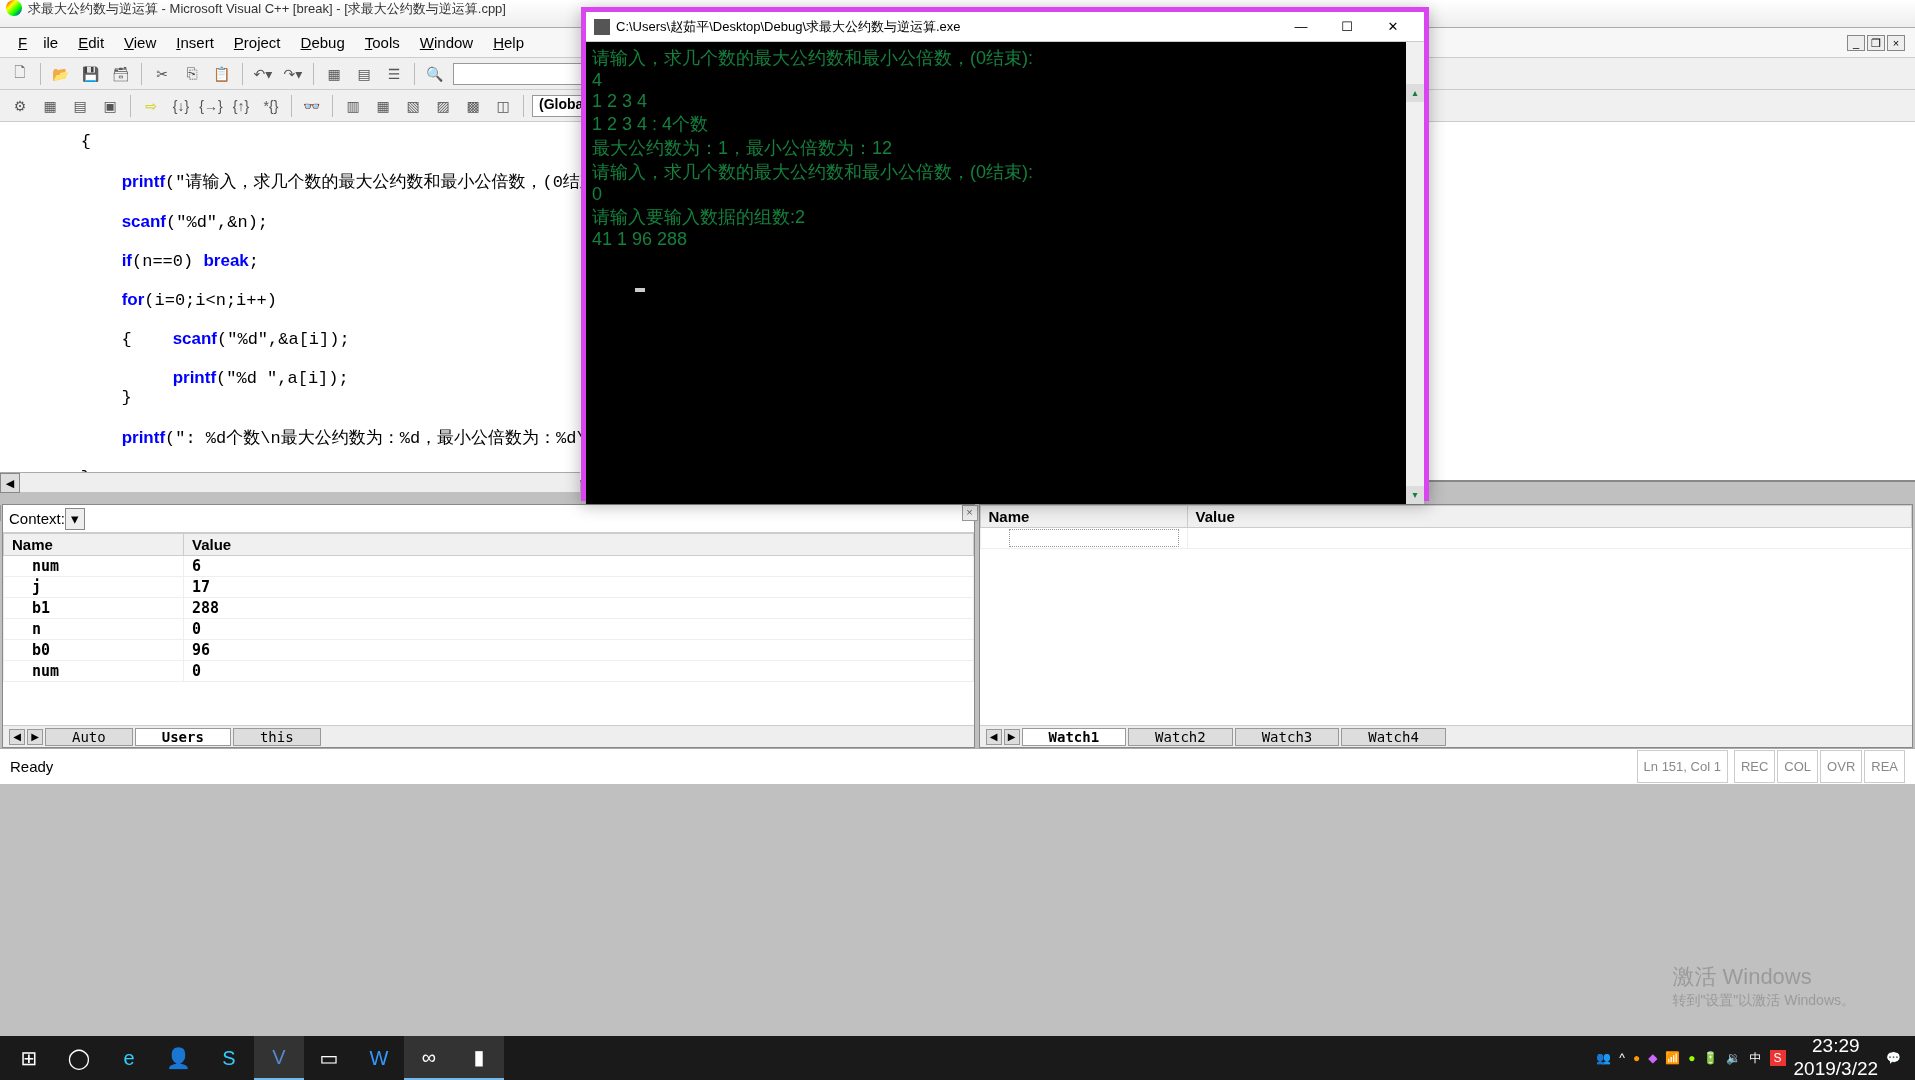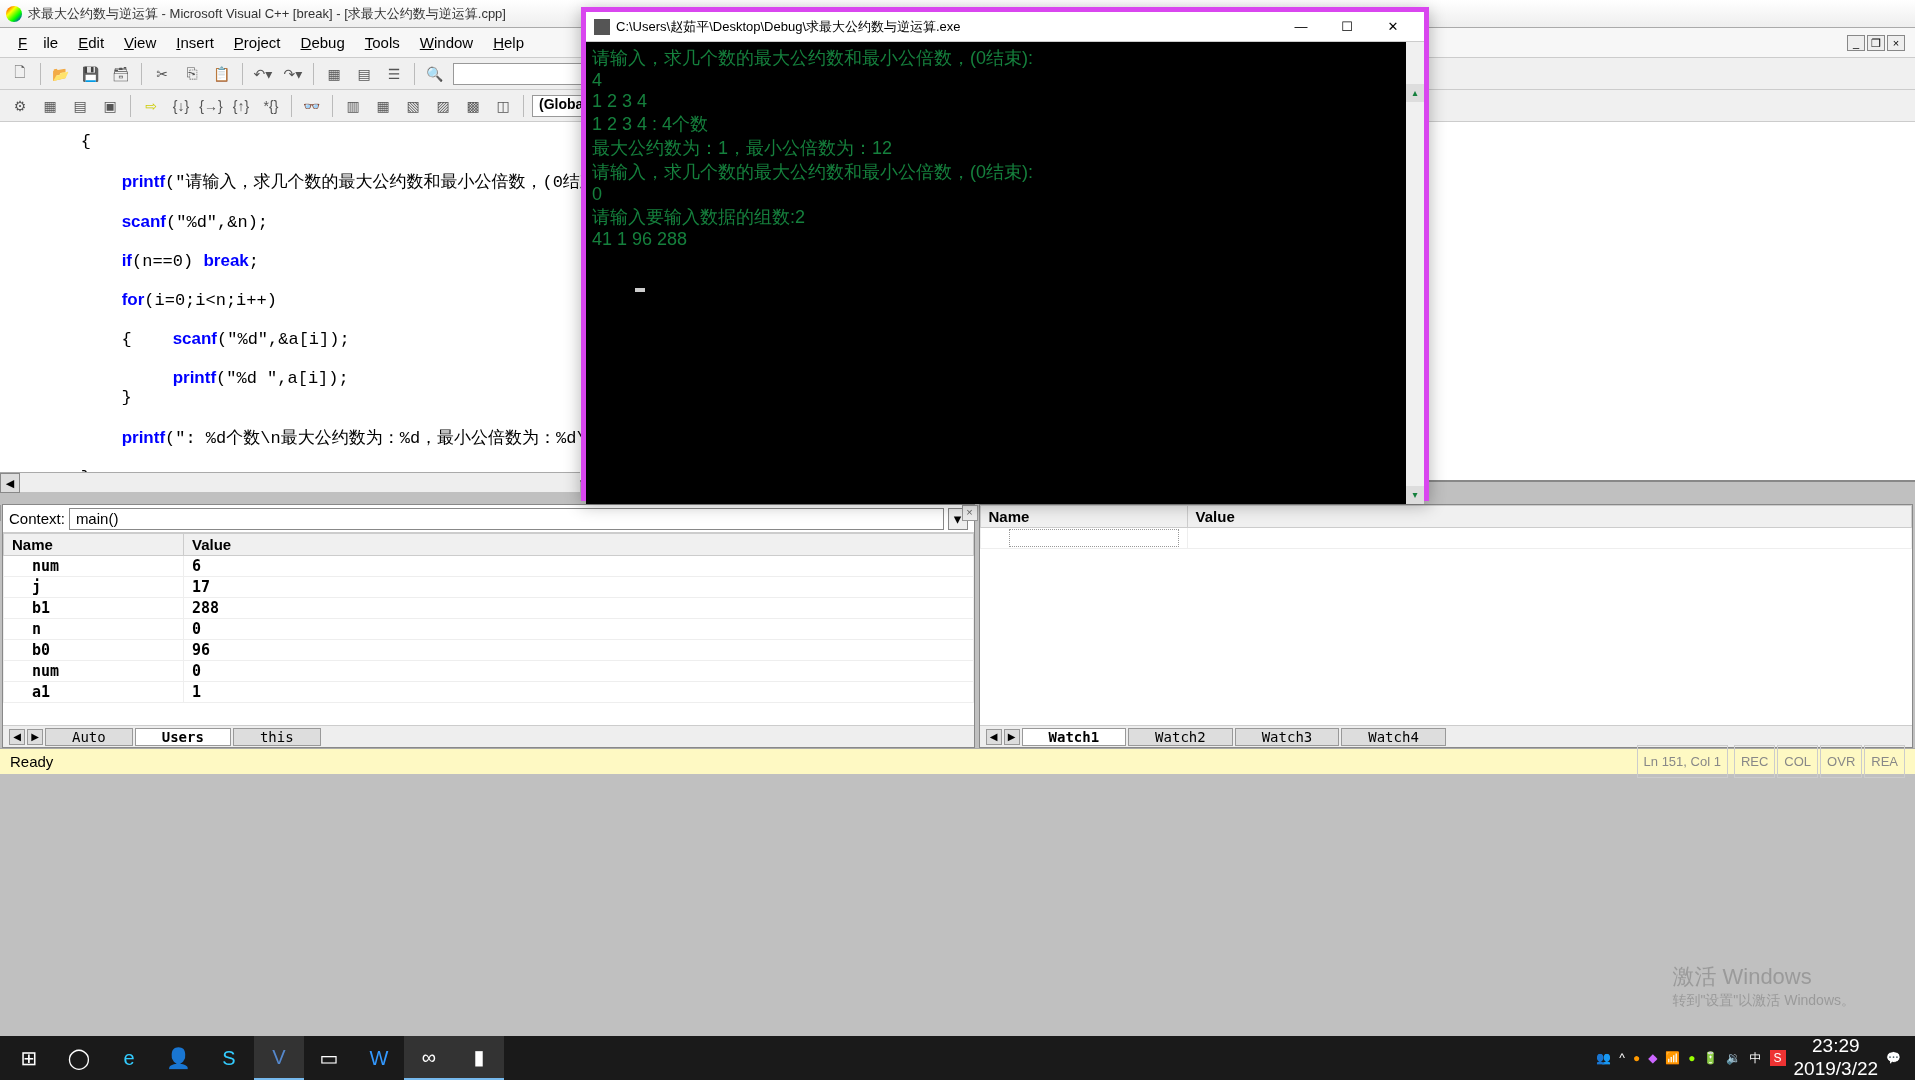--- a/index.html
+++ b/index.html
@@ -1,17 +1,17 @@
 <!DOCTYPE html>
 <html><head>
 <meta charset="utf-8">
 <style>
 * { margin:0; padding:0; box-sizing:border-box; font-family:"Microsoft YaHei",Tahoma,sans-serif; }
 body { width:1915px; height:1080px; background:#c0c0c0; overflow:hidden; position:relative; }
-.titlebar { height:28px; background:linear-gradient(#fff,#eee); display:flex; align-items:center; padding:0 6px; font-size:13px; color:#333; border-bottom:1px solid #aaa; }
+.titlebar { height:28px; background:linear-gradient(#fff,#eee); display:flex; align-items:flex-start; padding:0 6px; font-size:13px; color:#333; border-bottom:1px solid #aaa; }
 .titlebar-icon { width:16px; height:16px; margin-right:6px; background:linear-gradient(135deg,#f00,#ff0 33%,#0f0 66%,#00f); border-radius:50%; }
 .menubar { height:30px; background:#f7f7f7; display:flex; align-items:center; padding:0 10px; gap:4px; font-size:15px; border-bottom:1px solid #ccc; }
 .menubar span { padding:3px 8px; cursor:pointer; }
 .menubar span u { text-decoration:underline; }
 .menubar-ctrl { margin-left:auto; display:flex; gap:2px; }
 .menubar-ctrl div { width:18px; height:16px; border:1px solid #888; background:#eee; text-align:center; line-height:14px; font-size:11px; }
 .toolbar { height:32px; background:#f0f0f0; display:flex; align-items:center; padding:0 8px; gap:6px; border-bottom:1px solid #ccc; }
 .tb-btn { width:24px; height:24px; border:1px solid transparent; display:flex; align-items:center; justify-content:center; font-size:14px; color:#555; }
 .tb-sep { width:1px; height:22px; background:#bbb; margin:0 2px; }
 .tb-select { height:22px; border:1px solid #999; background:#fff; padding:0 20px 0 6px; font-weight:bold; font-size:14px; position:relative; }
@@ -29,21 +29,21 @@
 .var-table { flex:1; overflow:auto; }
 .var-table table { width:100%; border-collapse:collapse; font-size:15px; }
 .var-table th { text-align:left; padding:2px 8px; background:#f0f0f0; border:1px solid #ccc; font-weight:bold; }
 .var-table td { padding:1px 8px; border:1px solid #eee; font-family:Consolas,monospace; font-weight:bold; }
 .var-table td:first-child { padding-left:28px; width:180px; }
 .panel-tabs { height:22px; background:#eee; display:flex; align-items:center; padding:0 6px; font-size:14px; border-top:1px solid #ccc; }
 .panel-tabs .nav { width:16px; height:16px; border:1px solid #999; background:#ddd; text-align:center; line-height:14px; font-size:10px; margin-right:2px; }
 .panel-tabs .tab { padding:0 26px; border:1px solid #999; background:#fff; margin-right:2px; font-family:Consolas,monospace; }
 .panel-tabs .tab.active { background:#fff; font-weight:bold; }
 .panel-tabs .tab.inactive { background:#ddd; }
-.statusbar { position:absolute; left:0; top:748px; width:1915px; height:26px; background:#fef9c3; border-top:1px solid #aaa; display:flex; align-items:center; padding:0 10px; font-size:15px; }
+.statusbar { position:absolute; left:0; top:748px; width:1915px; height:36px; background:#ffffff; border-top:1px solid #aaa; display:flex; align-items:center; padding:0 10px; font-size:15px; }
 .statusbar .right { margin-left:auto; display:flex; gap:2px; }
 .statusbar .right span { border:1px solid #ccc; padding:8px 6px; color:#888; font-size:13px; }
 .statusbar .pos { border:1px solid #ccc; padding:1px 10px; margin-right:4px; }
 
 .console-win { position:absolute; left:581px; top:7px; width:848px; height:494px; background:#fff; border:5px solid #d946ef; box-shadow:0 4px 16px rgba(0,0,0,0.3); z-index:50; }
 .console-title { height:30px; background:#fff; display:flex; align-items:center; padding:0 8px; font-size:13px; border-bottom:1px solid #ccc; }
 .console-title .ico { width:16px; height:16px; background:#555; margin-right:6px; }
 .console-title .ctrls { margin-left:auto; display:flex; }
 .console-title .ctrls div { width:46px; height:28px; text-align:center; line-height:28px; font-size:13px; }
 .console-body { width:100%; height:462px; background:#000; color:#15803d; font-family:"NSimSun",SimSun,Consolas,monospace; font-size:18px; padding:4px 6px; white-space:pre; overflow:hidden; position:relative; }
@@ -155,21 +155,20 @@
   <div class="arrow">◀</div>
   <div class="track"></div>
 </div>
 
 <div class="panel-row">
 
   <div class="panel" style="flex:1.02">
     <div class="panel-x">×</div>
     <div class="context-row">
       <span>Context:</span>
-      <input value="main()" style="">
       <div class="dd">▾</div>
     </div>
     <div class="var-table">
       <table>
         <tbody>
             <tr>
               <th>Name</th>
               <th>Value</th>
             </tr>
         </tbody>
@@ -190,24 +189,20 @@
               <td>n</td>
               <td>0</td>
             </tr>
             <tr>
               <td>b0</td>
               <td>96</td>
             </tr>
             <tr>
               <td>num</td>
               <td>0</td>
-            </tr>
-            <tr>
-              <td>a1</td>
-              <td>1</td>
             </tr>
           </tbody>
       </table>
     </div>
     <div class="panel-tabs">
       <div class="nav">◀</div>
       <div class="nav">▶</div>
       <div class="tab inactive">Auto</div>
       <div class="tab active">Users</div>
       <div class="tab inactive">this</div>

